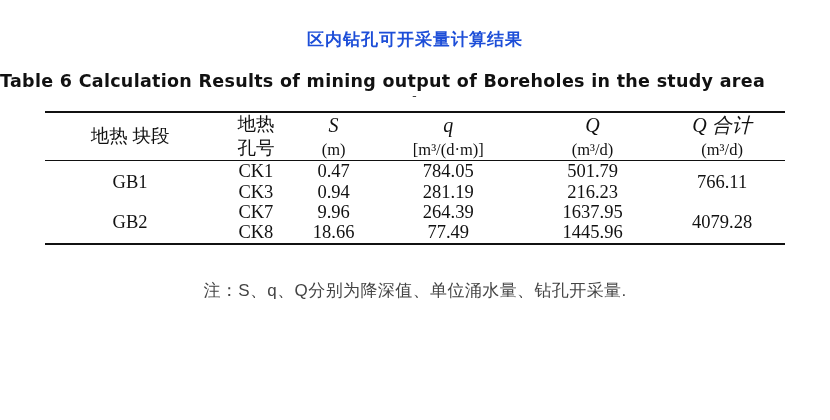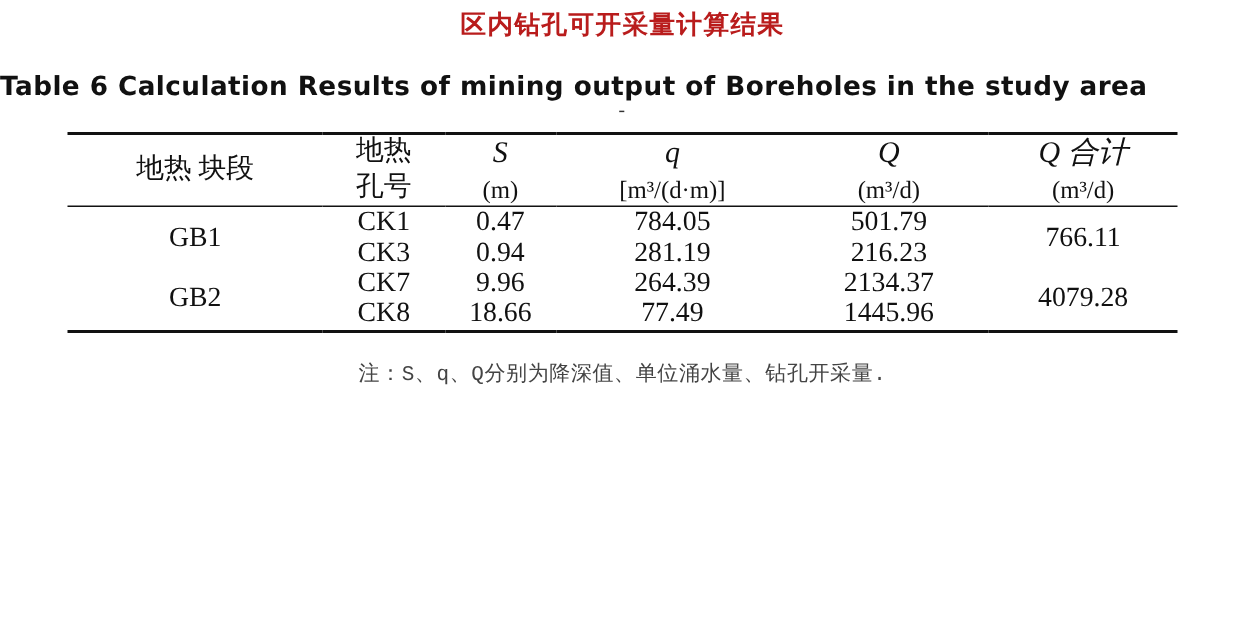--- a/index.html
+++ b/index.html
@@ -19,41 +19,41 @@
     width: 830px;
     height: 420px;
     box-sizing: border-box;
   }
   .title-cn {
     text-align: center;
     font-family: "DejaVu Sans", "Liberation Sans", sans-serif;
     font-weight: bold;
     font-size: 17px;
     letter-spacing: 1px;
-    color: #b91c1c;
-    padding-top: 5px;
+    color: #1d4ed8;
+    padding-top: 28px;
   }
   .title-en {
     font-family: "DejaVu Sans", "Liberation Sans", sans-serif;
     font-weight: bold;
     font-size: 17.5px;
     letter-spacing: 0.3px;
     color: #111111;
     padding-top: 20px;
   }
   .title-dash {
     text-align: center;
     font-size: 13px;
     color: #333333;
     height: 10px;
     line-height: 10px;
     letter-spacing: 1px;
   }
   .table-wrap {
-    margin: 10px auto 0 auto;
+    margin: 10px auto 16px auto;
     width: 740px;
   }
   table.data {
     border-collapse: collapse;
     width: 100%;
     font-size: 18px;
   }
   table.data td, table.data th {
     padding: 0;
     text-align: center;
@@ -102,22 +102,22 @@
     font-family: Liberation Serif, serif;
   }
   .col-block { width: 23%; }
   .col-hole  { width: 11%; }
   .col-s     { width: 10%; }
   .col-q     { width: 21%; }
   .col-Q     { width: 18%; }
   .col-sum   { width: 17%; }
   .note {
     text-align: center;
-    font-family: Liberation Mono, monospace;
-    font-size: 14px;
+    font-family: Liberation Sans, sans-serif;
+    font-size: 17px;
     color: #444444;
     padding-top: 18px;
     letter-spacing: 0.4px;
   }
 </style>
 </head>
 <body>
 
 <div class="page">
 
@@ -185,21 +185,21 @@
           <td class="body-cell">0.94</td>
           <td class="body-cell">281.19</td>
           <td class="body-cell">216.23</td>
         </tr>
 
         <tr>
           <td class="body-cell group-cell" rowspan="2">GB2</td>
           <td class="body-cell">CK7</td>
           <td class="body-cell">9.96</td>
           <td class="body-cell">264.39</td>
-          <td class="body-cell">2134.37</td>
+          <td class="body-cell">1637.95</td>
           <td class="body-cell" rowspan="2">4079.28</td>
         </tr>
         <tr>
           <td class="body-cell">CK8</td>
           <td class="body-cell">18.66</td>
           <td class="body-cell">77.49</td>
           <td class="body-cell">1445.96</td>
         </tr>
 
         <tr class="rule-bottom rule-spacer">

